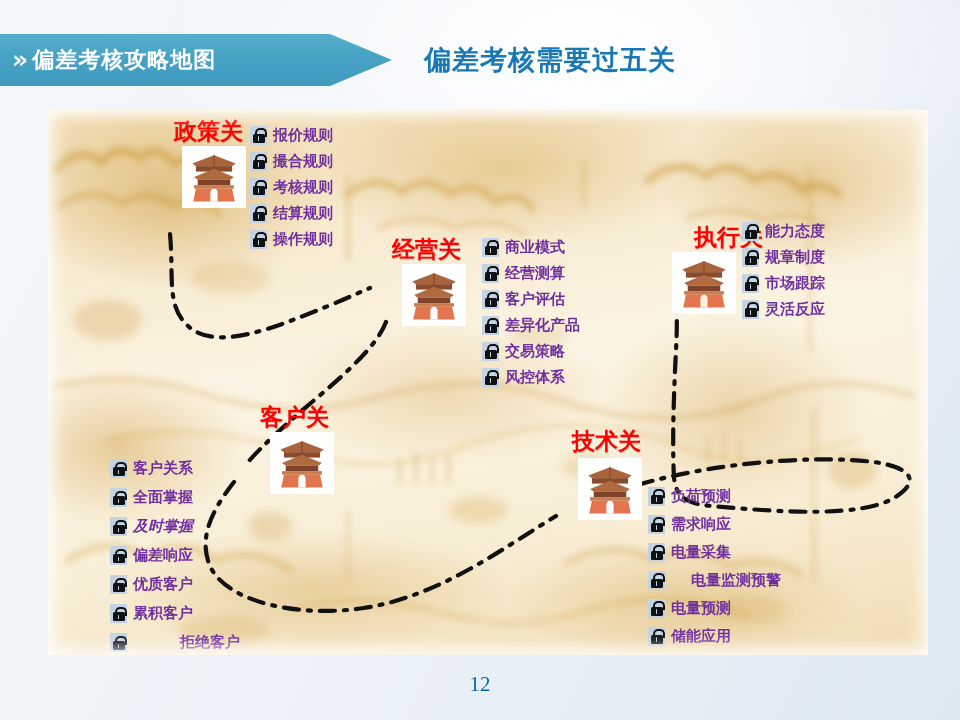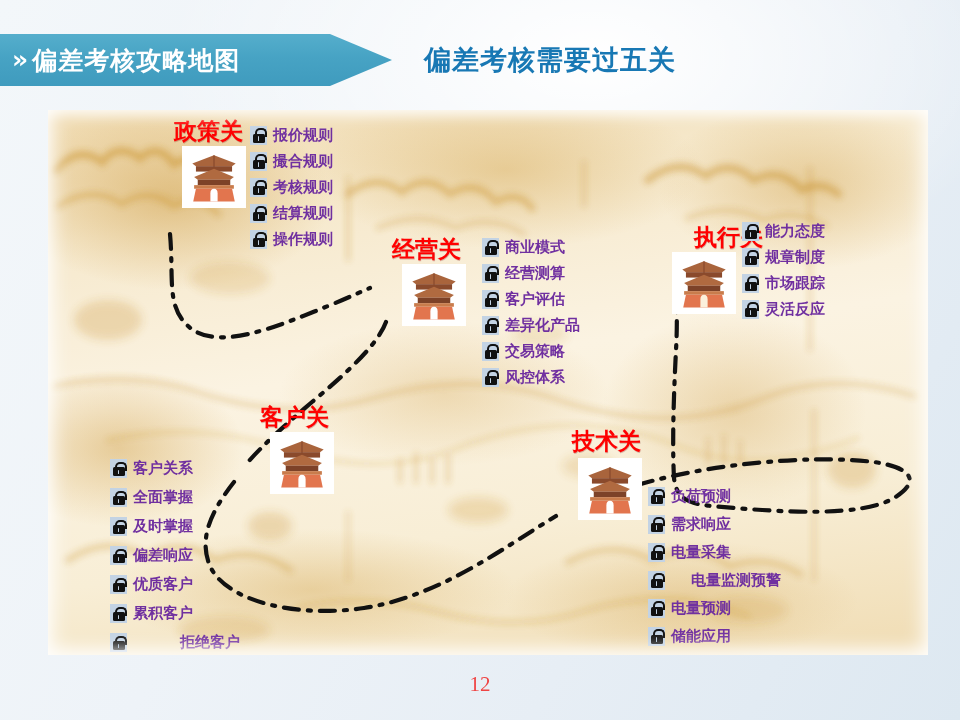--- a/index.html
+++ b/index.html
@@ -49,21 +49,21 @@
     font-weight: bold;
     letter-spacing: -5px;
     line-height: 1;
     margin-right: 9px;
     margin-top: -2px;
     font-family: "DejaVu Sans", sans-serif;
   }
 
   #banner-title {
     color: #ffffff;
-    font-size: 25px;
+    font-size: 22px;
     font-weight: bold;
     letter-spacing: 1px;
     white-space: nowrap;
     font-family: "DejaVu Sans", "Liberation Sans", sans-serif;
   }
 
   #slide-title {
     position: absolute;
     left: 424px; top: 0;
     height: 52px;
@@ -188,21 +188,21 @@
     line-height: 1;
     font-family: "DejaVu Sans", "Liberation Sans", sans-serif;
   }
 
   
   #page-number {
     position: absolute;
     left: 0; top: 672px;
     width: 960px;
     text-align: center;
-    color: #ef4444;
+    color: #0369a1;
     font-size: 21px;
     font-family: "Liberation Serif", "DejaVu Serif", serif;
   }
 </style>
 </head>
 <body>
 
 <div id="header">
   <div id="banner-chevron"></div>
   <div id="banner-inner">
@@ -445,21 +445,21 @@
             <i class="lock-keyhole"></i>
           </span>
         <span class="item-label">客户关系</span>
       </div>
       <div class="item-row" style="height:29px;">
         <span class="lock-icon">
             <i class="lock-keyhole"></i>
           </span>
         <span class="item-label">全面掌握</span>
       </div>
-      <div class="item-row" style="height:29px;">
+      <div class="item-row" style="height:29px;font-style:italic;">
         <span class="lock-icon">
             <i class="lock-keyhole"></i>
           </span>
         <span class="item-label">及时掌握</span>
       </div>
       <div class="item-row" style="height:29px;">
         <span class="lock-icon">
             <i class="lock-keyhole"></i>
           </span>
         <span class="item-label">偏差响应</span>

